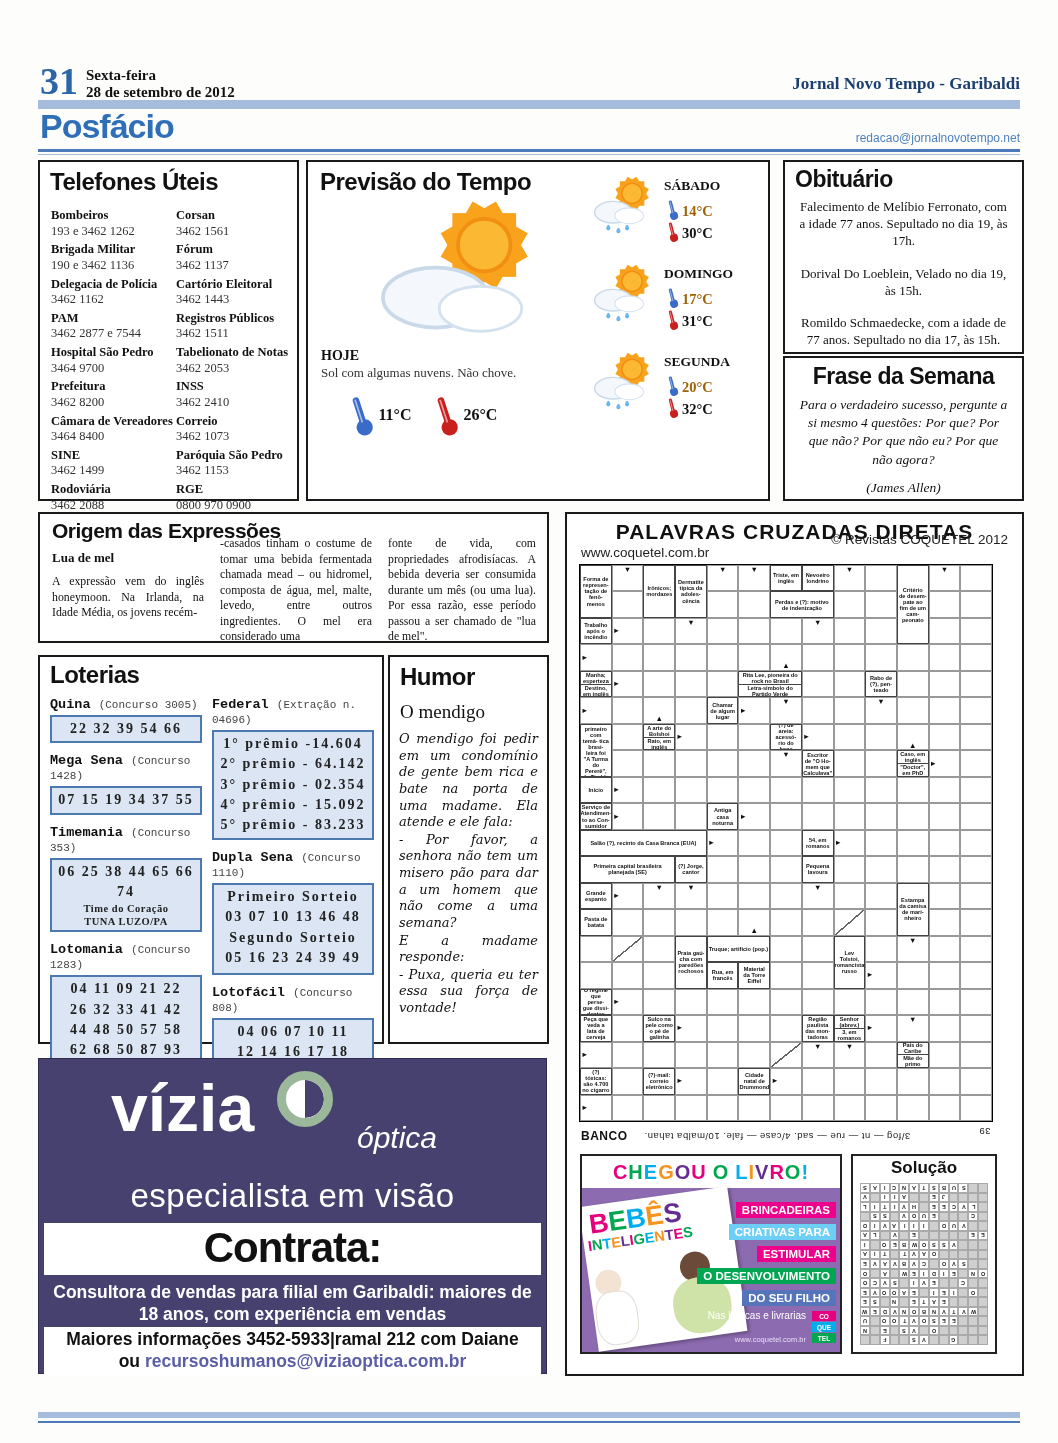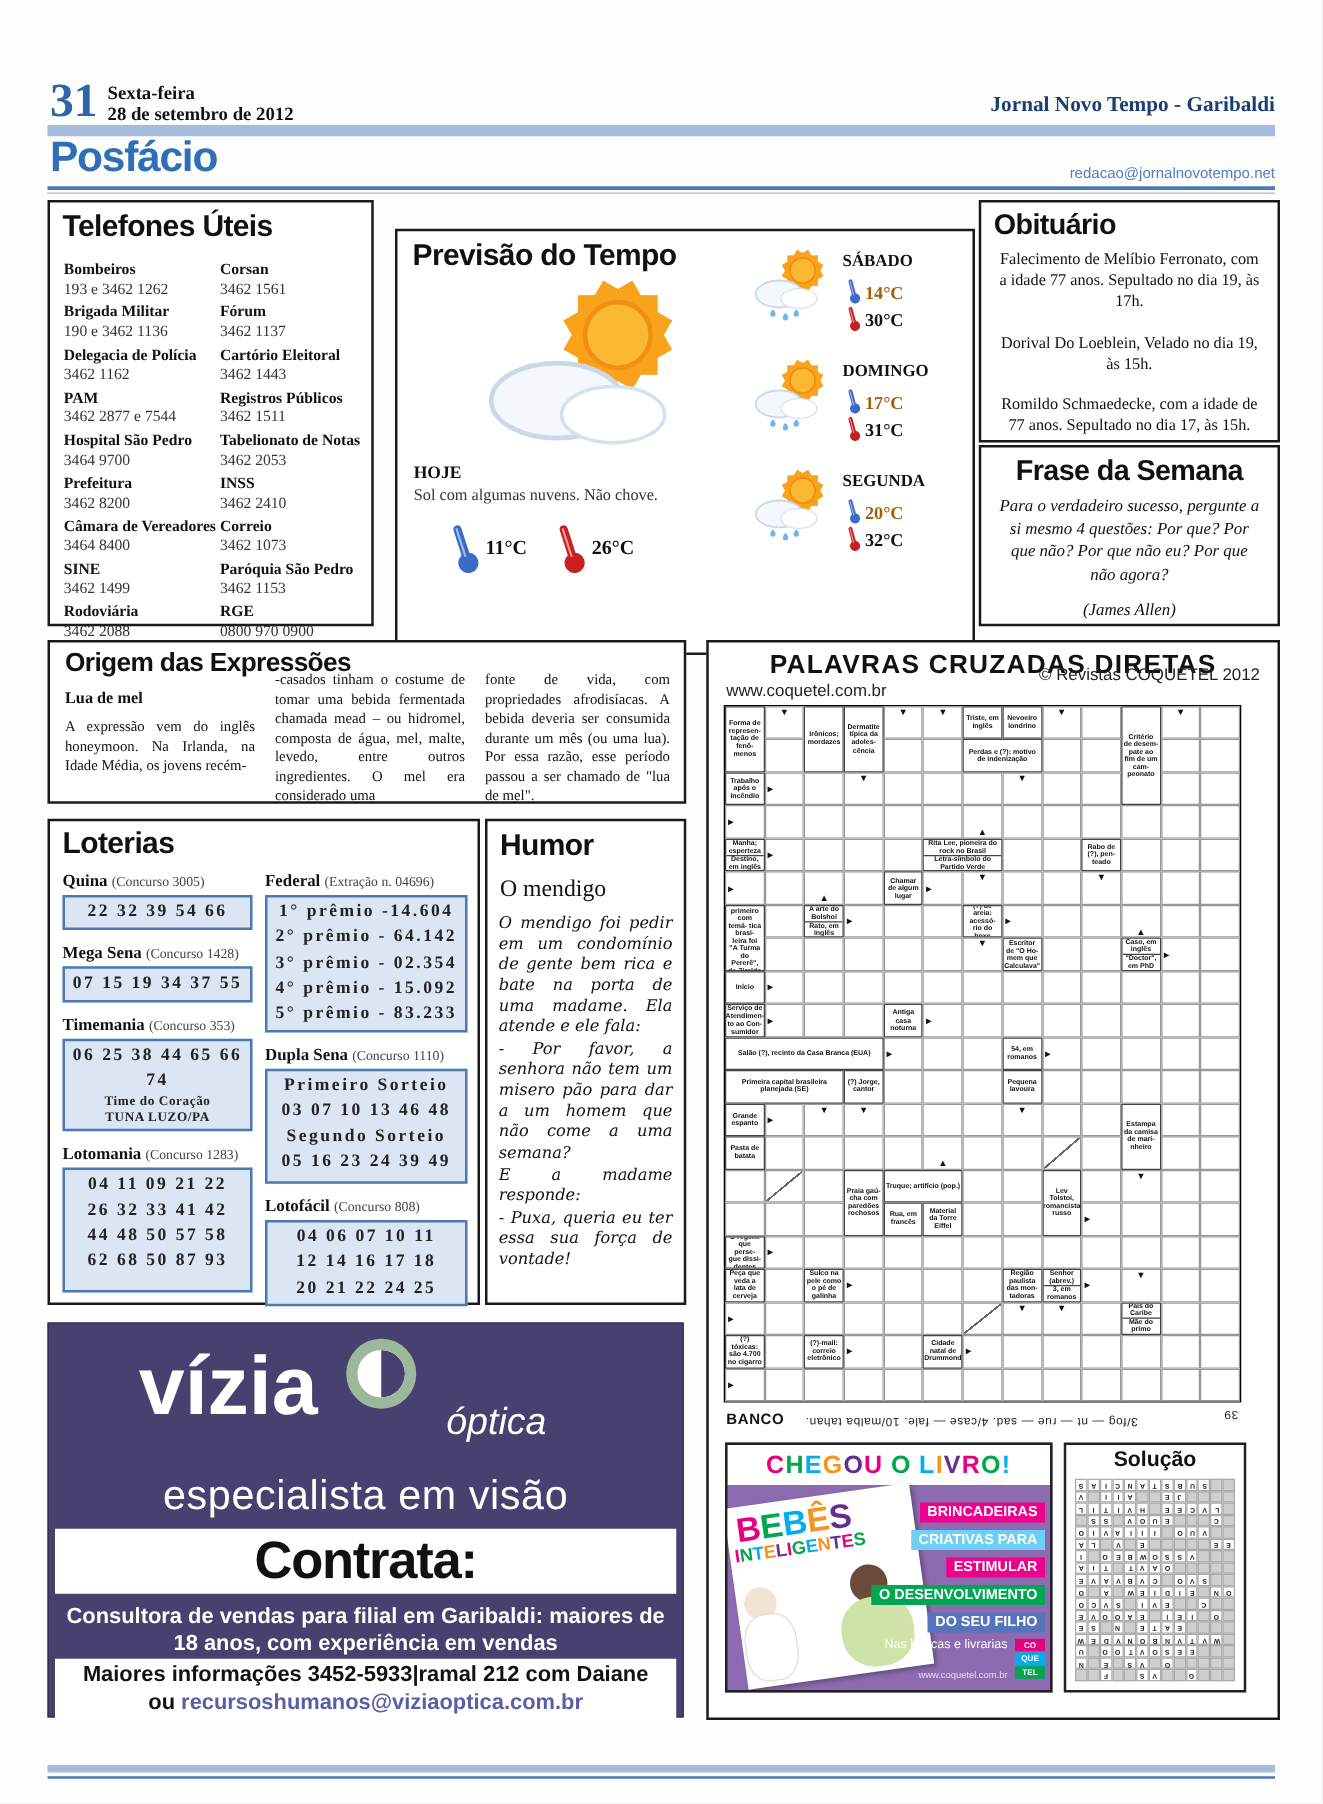--- a/index.html
+++ b/index.html
@@ -28,21 +28,21 @@
   .fc-temp{position:absolute;left:80px;font-family:"Liberation Serif",serif;font-weight:bold;font-size:14.5px;}
   .fc-temp svg{vertical-align:-6px;margin-right:3px;transform:rotate(-15deg);}
   .tmin{color:#a16207;} .tmin svg{color:#3a6bc9;} .tmax{color:#111;} .tmax svg{color:#c81f1f;}
   .wx-footer{font-family:"Liberation Serif",serif;font-style:italic;font-size:11.5px;color:#222;line-height:1.3;}
   
   .obit-entry{font-family:"Liberation Serif",serif;font-size:13px;text-align:center;margin:0 12px 16px 12px;line-height:1.3;}
   .phrase-text{font-family:"Liberation Serif",serif;font-style:italic;font-size:13.5px;text-align:center;margin:6px 14px;line-height:1.35;}
   
   .expr-col{position:absolute;font-family:"Liberation Serif",serif;font-size:11.8px;line-height:1.32;text-align:justify;}
   
-  .lot-label{font-family:Liberation Serif, serif;font-size:13.5px;}
+  .lot-label{font-family:Liberation Mono, monospace;font-size:13.5px;}
   .lot-label b{font-weight:bold;} .lot-label span{font-size:11px;color:#444;}
   .lot-box{border:2px solid #4c7ab0;background:#dbe5f3;text-align:center;padding:2px 0;}
   .lot-line{font-family:"Liberation Serif",serif;font-weight:bold;font-size:14px;letter-spacing:2px;line-height:1.45;color:#222;}
   .lot-line.small{font-size:10.5px;letter-spacing:0.5px;line-height:1.25;font-weight:bold;}
   
   .hum-p{font-family:"DejaVu Serif",serif;font-style:italic;font-size:13px;line-height:1.28;text-align:justify;margin-bottom:1px;}
   
   #xgrid{position:absolute;left:12px;top:50px;width:412px;height:556px;border:1.5px solid #000;
          display:grid;grid-template-columns:repeat(13,1fr);grid-template-rows:repeat(21,1fr);background:#fff;}
   .xcell{border:1px solid #999;position:relative;background:#fff;}
@@ -223,21 +223,21 @@
           <div class="ph-name">Paróquia São Pedro</div>
           <div class="ph-num">3462 1153</div>
         </div>
         <div class="ph-item">
           <div class="ph-name">RGE</div>
           <div class="ph-num">0800 970 0900</div>
         </div>
       </div>
   </div>
 
-  <div class="box" style="left:316px;top:160px;width:460px;height:337px;margin-top:23px;">
+  <div class="box" style="left:306px;top:160px;width:460px;height:337px;">
     <div class="btitle jtitle" style="margin:6px 0 0 12px;">Previsão do Tempo</div>
     <svg class="abs" style="left:55px;top:38px;width:190px;height:150px;" viewBox="0 0 100 80">
         <use href="#sc"></use>
       </svg>
     <div class="abs serif" style="left:13px;top:186px;font-weight:bold;font-size:14px;">HOJE</div>
     <div class="abs serif" style="left:13px;top:203px;font-size:13px;color:#333;">Sol com algumas nuvens. Não chove.</div>
     <div class="abs" style="left:40px;top:232px;">
       <svg style="width:26px;height:44px;color:#3a6bc9;transform:rotate(-18deg);vertical-align:middle;" viewBox="0 0 24 40">
           <use href="#th"></use>
         </svg>

